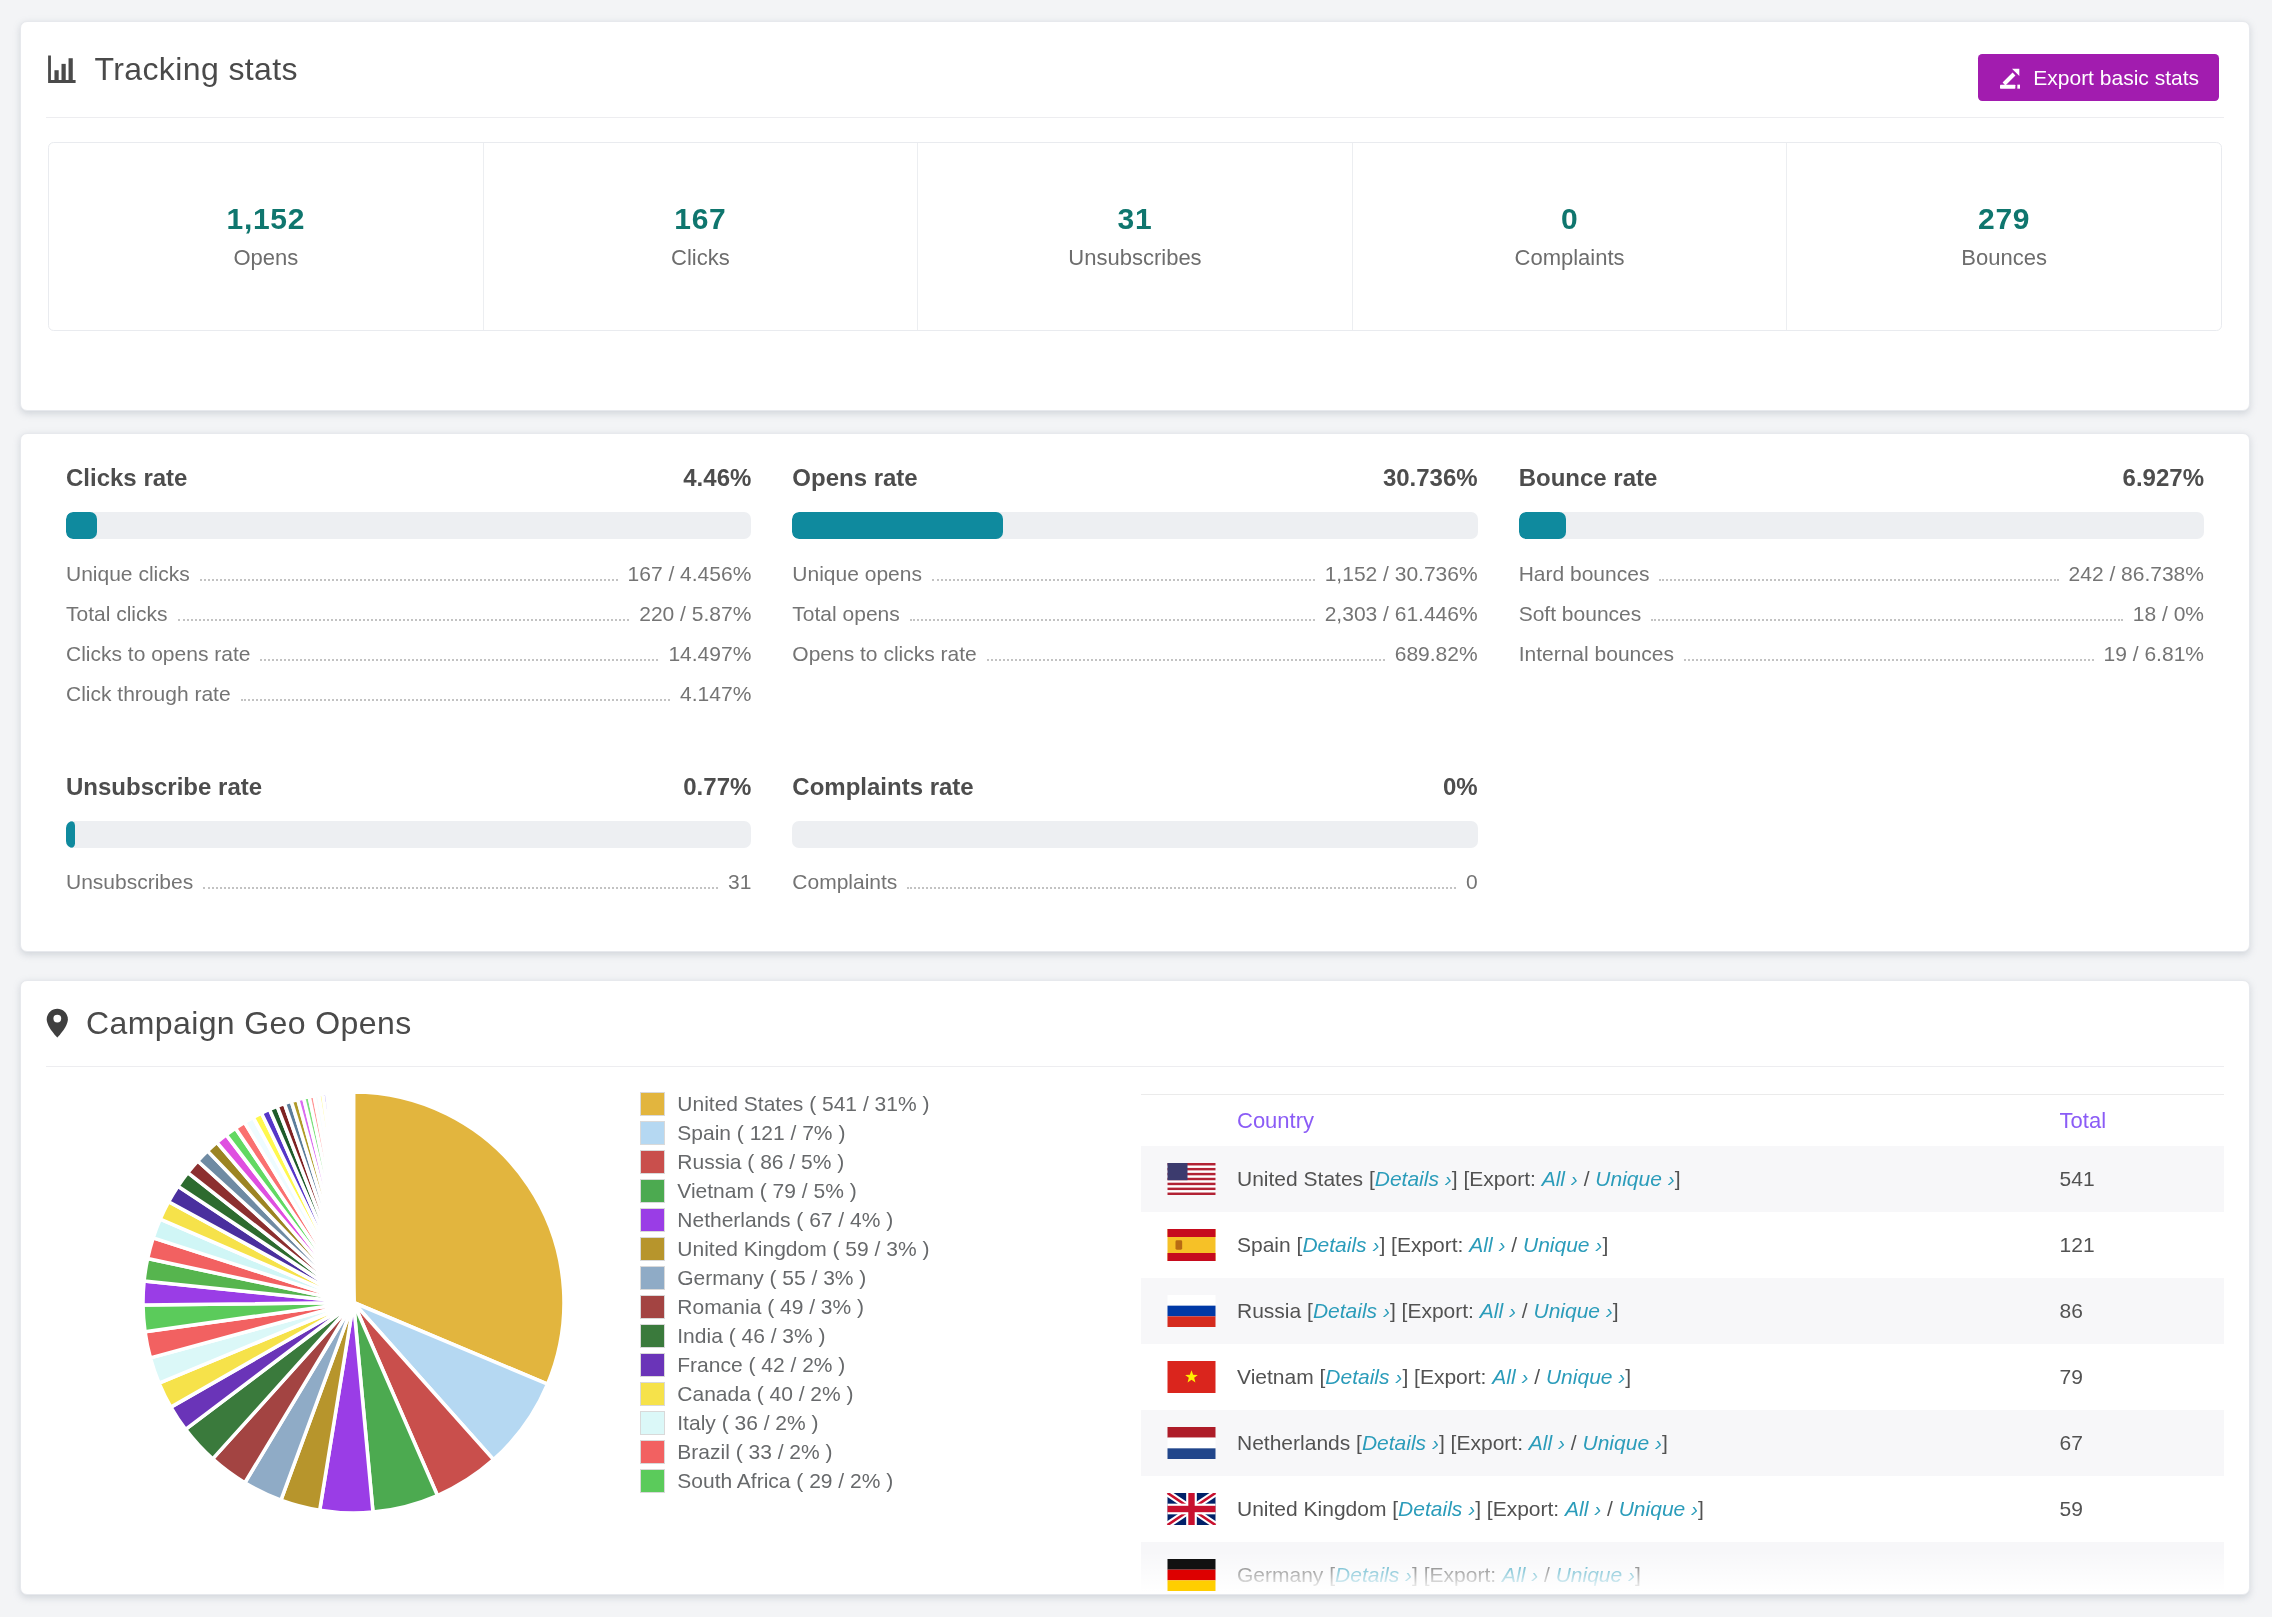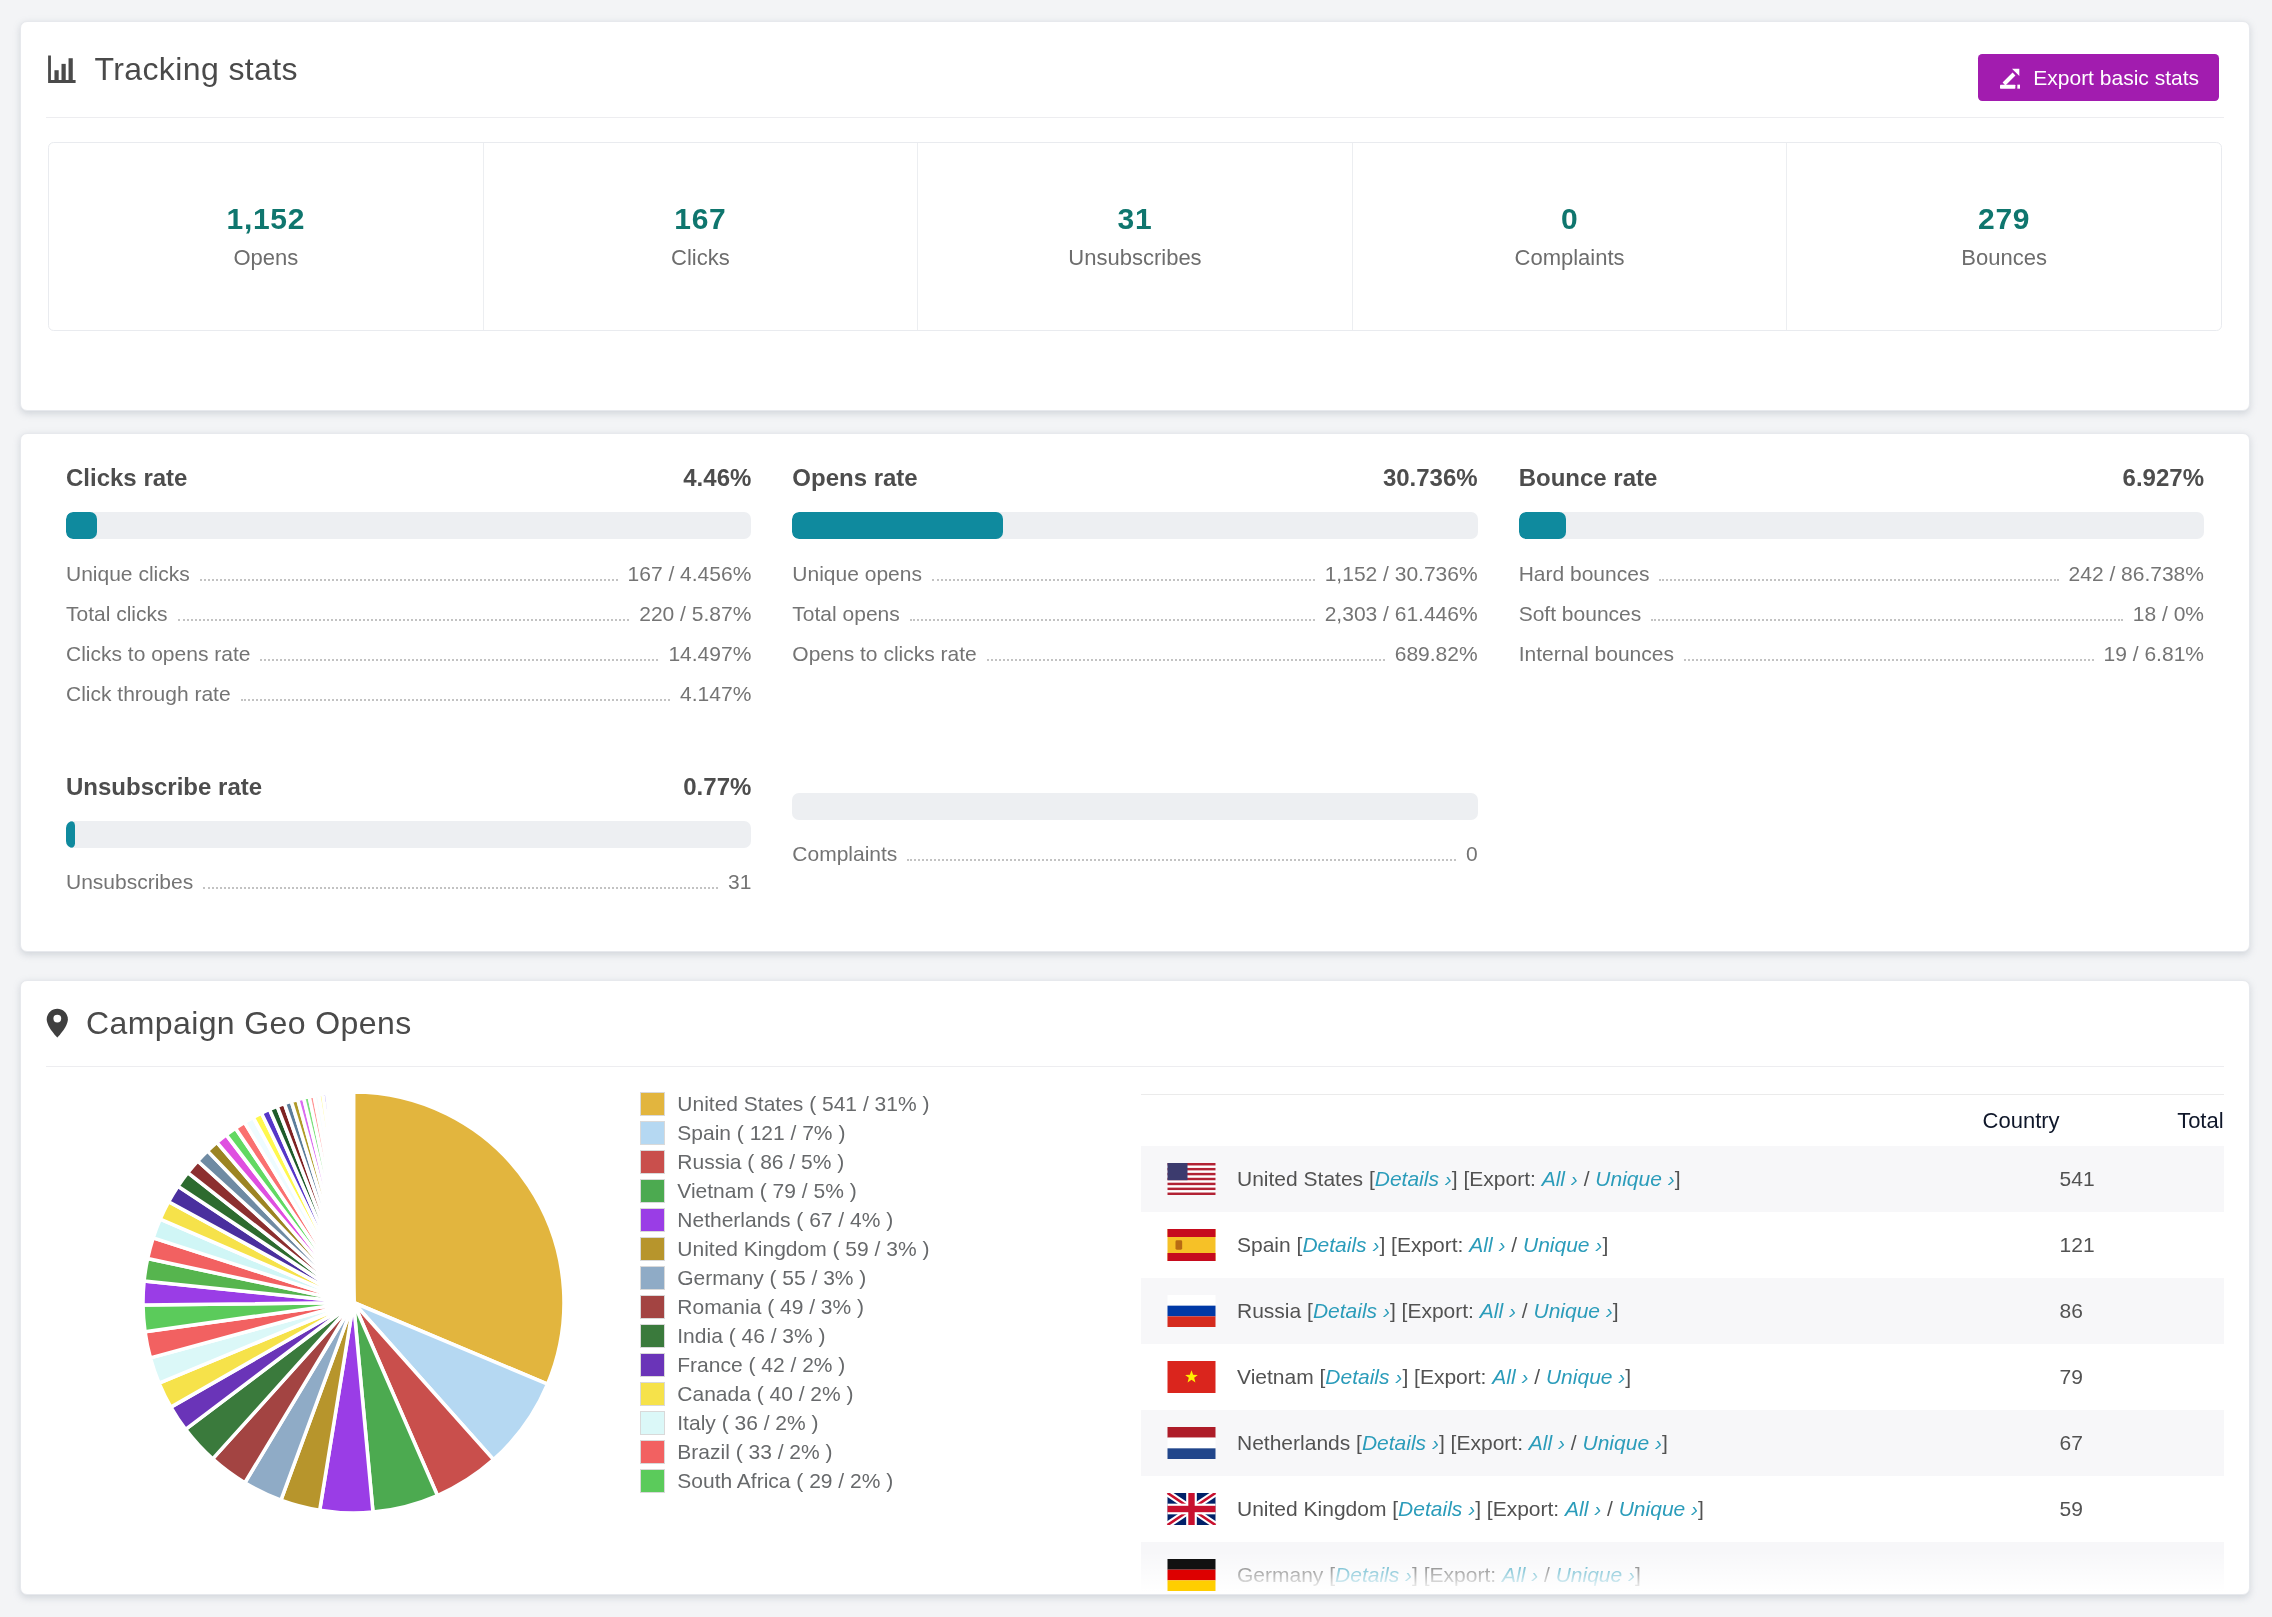--- a/index.html
+++ b/index.html
@@ -66,21 +66,21 @@
 
   
   .geo-body{position:relative;height:529px;}
   #pie-svg{position:absolute;left:110px;top:12.7px;}
   .legend{position:absolute;left:619px;top:22.6px;}
   .legend-item{display:flex;align-items:center;gap:12.7px;height:29px;font-size:21px;color:#67696b;}
   .swatch{width:22.6px;height:22.6px;border:1.4px solid #d9d9d9;box-sizing:content-box;flex:0 0 auto;}
 
   
   .geo-table{position:absolute;left:1120px;right:25.4px;top:27px;border-top:1.4px solid #ebebeb;}
-  .geo-thead{display:flex;align-items:center;height:51px;font-size:22px;color:#0f172a;text-align:right;}
+  .geo-thead{display:flex;align-items:center;height:51px;font-size:22px;color:#8b5cf6;}
   .geo-row{display:flex;align-items:center;height:66px;font-size:21px;color:#525252;padding-left:25px;box-sizing:border-box;}
   .geo-thead{padding-left:25px;box-sizing:border-box;}
   .geo-row.alt{background:#f7f7f9;}
   .flag-cell{width:71px;flex:0 0 auto;display:flex;align-items:center;position:relative;z-index:3;}
   .country-cell{flex:1;white-space:nowrap;overflow:hidden;}
   .total-cell{width:164px;flex:0 0 auto;}
   .lnk{color:#2b9cba;text-decoration:none;cursor:pointer;font-style:italic;}
   .table-fade{position:absolute;left:1120px;right:25.4px;bottom:0;height:45px;z-index:2;
     background:linear-gradient(rgba(255,255,255,0),#ffffff 90%);pointer-events:none;}
 </style>
@@ -229,20 +229,24 @@
         </div>
         <div class="rate-rows">
           <div class="rate-row">
             <span>Unsubscribes</span>
             <span class="leader"></span>
             <span class="rr-val">31</span>
           </div>
         </div>
       </div>
       <div>
+        <div class="rate-head">
+          <span>Complaints rate</span>
+          <span>0%</span>
+        </div>
         <div class="rate-bar"></div>
         <div class="rate-rows">
           <div class="rate-row">
             <span>Complaints</span>
             <span class="leader"></span>
             <span class="rr-val">0</span>
           </div>
         </div>
       </div>
     </div>

